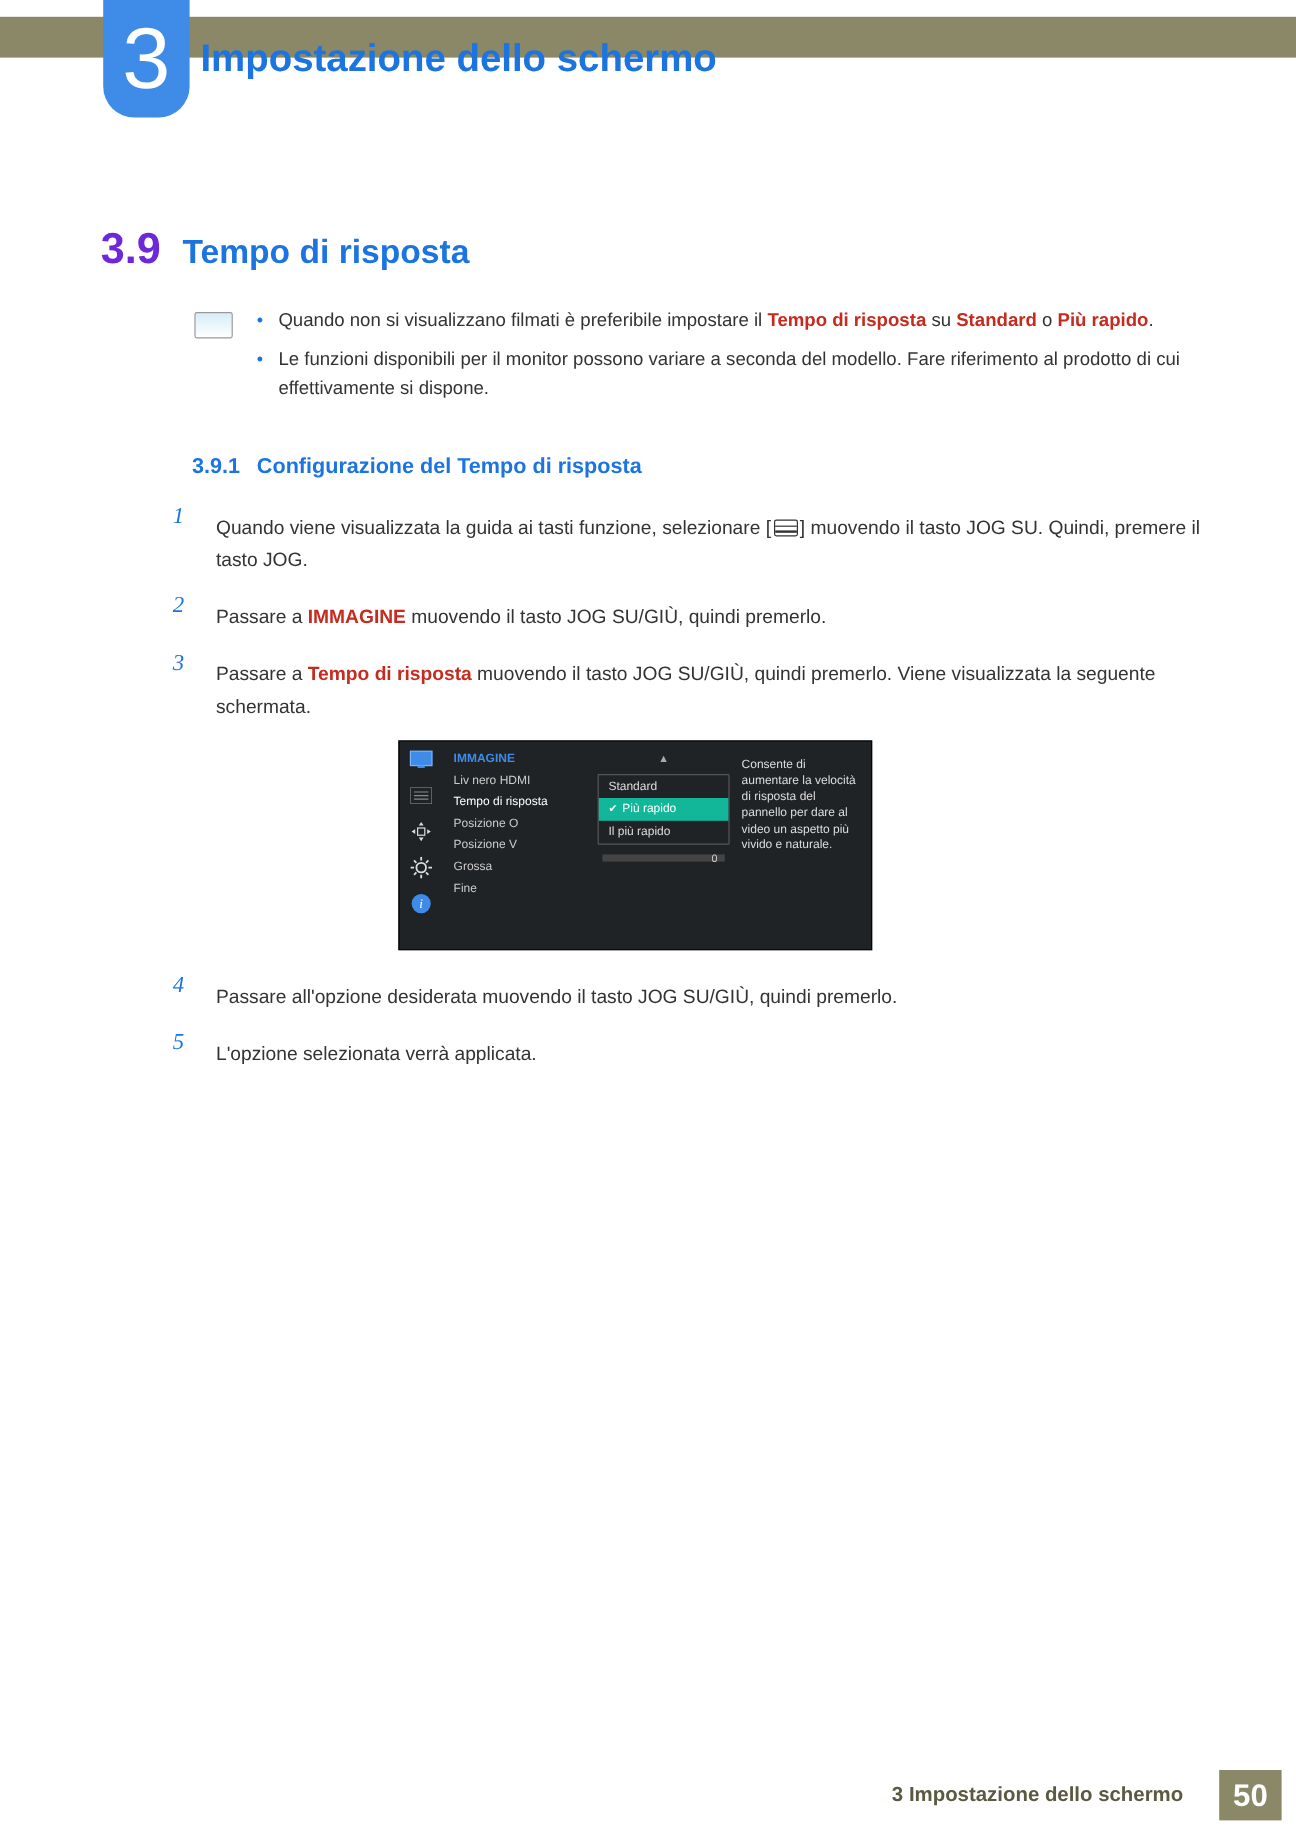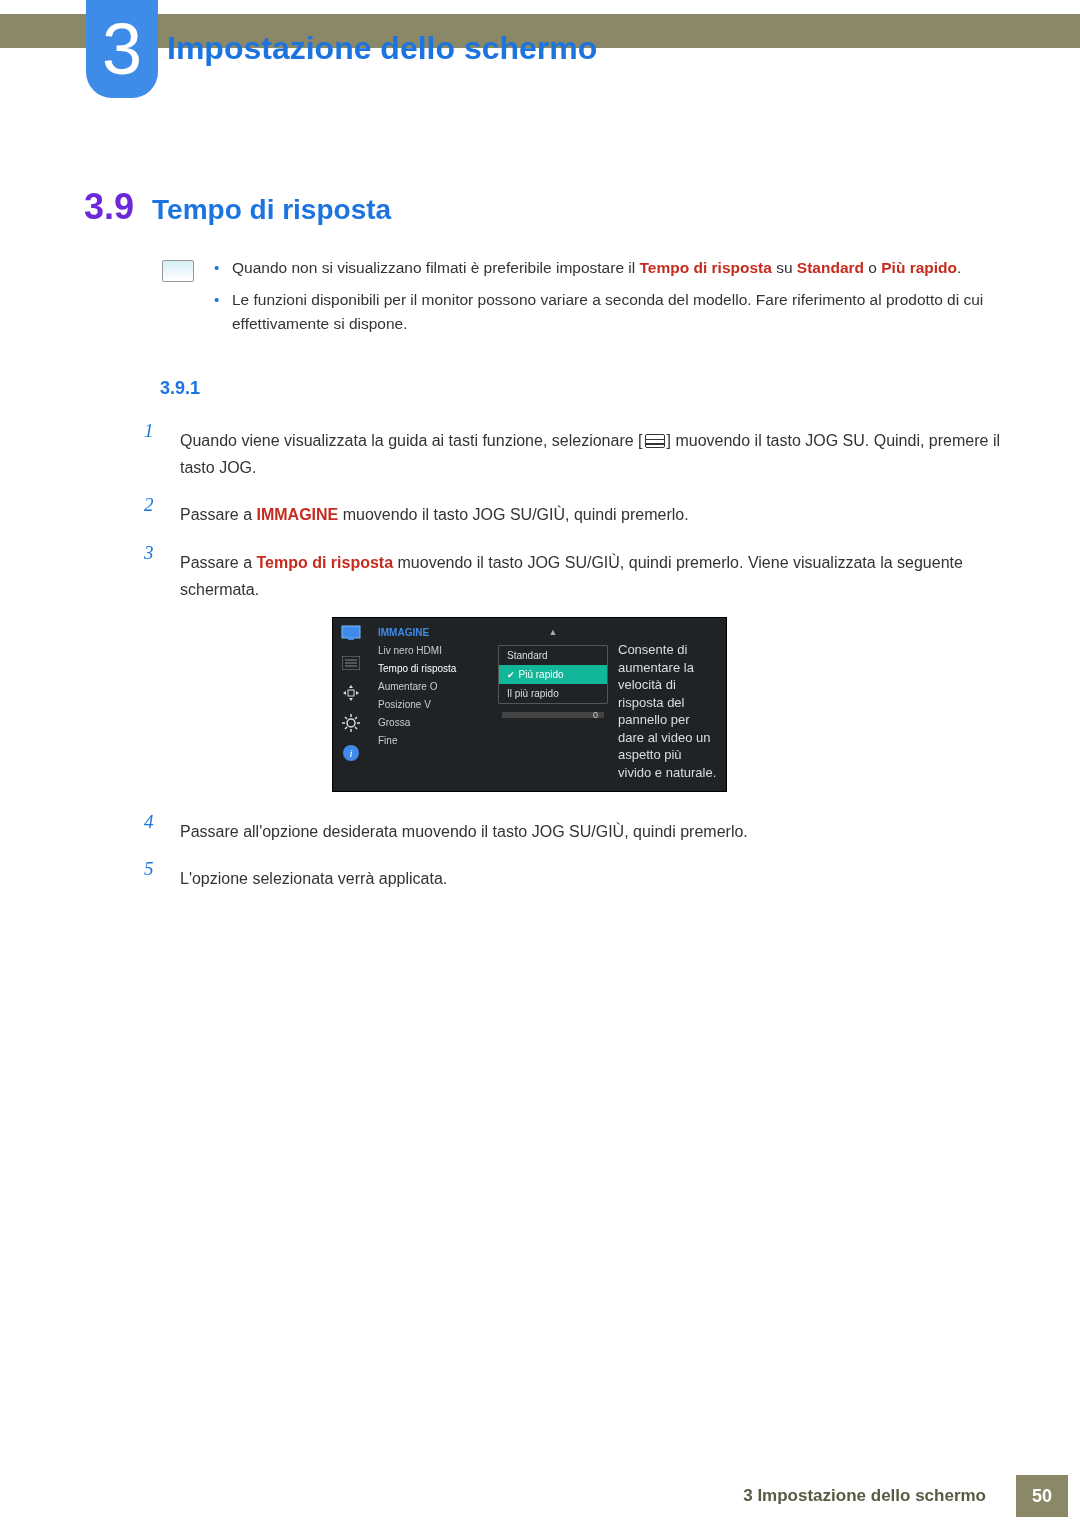--- a/index.html
+++ b/index.html
@@ -159,38 +159,37 @@
     position: relative;
   }
   .osd-slider::after {
     content: attr(data-v);
     position: absolute; right: -2px; top: -3px;
     font-size: 9px; color: #ccc;
     padding-left: 6px;
   }
   .osd-desc {
     flex: 1;
-    padding: 0 10px;
+    padding: 14px 10px;
     color: #ddd;
-    font-size: 13px;
+    font-size: 10px;
     line-height: 1.35;
-    margin-top: 24px;
   }
   
   .footer {
     position: absolute;
     bottom: 10px; right: 12px;
     display: flex; align-items: center;
     gap: 30px;
   }
   .footer-text { color: #5a5941; font-size: 17px; font-weight: 700; }
   .footer-num {
     width: 52px; height: 42px;
     background: #8a8866; color: #fff;
-    font-size: 18px; font-weight: 700;
+    font-size: 26px; font-weight: 700;
     display: flex; align-items: center; justify-content: center;
   }
   .osd-slider-val { position:absolute; right:6px; top:-2px; color:#ccc; font-size:9px;}
 </style>
 </head>
 <body>
 
 <div class="top-bar"></div>
 <div class="chapter-badge">3</div>
 <div class="chapter-title">Impostazione dello schermo</div>
@@ -207,20 +206,21 @@
     <ul class="note-list">
       <li>
         <span>Quando non si visualizzano filmati è preferibile impostare il </span><span class="red-strong">Tempo di risposta</span><span> su </span><span class="red-strong">Standard</span><span> o </span><span class="red-strong">Più rapido</span><span>.</span>
       </li>
       <li>Le funzioni disponibili per il monitor possono variare a seconda del modello. Fare riferimento al prodotto di cui effettivamente si dispone.</li>
     </ul>
   </div>
 
   <div class="h3-row">
     <span class="sub-num">3.9.1</span>
+    <span class="sub-title">Configurazione del Tempo di risposta</span>
   </div>
 
   <ol class="steps">
     <li>
       <span class="step-num">1</span>
       <span class="step-body">
         <span>Quando viene visualizzata la guida ai tasti funzione, selezionare [</span><span class="menu-icon"></span><span>] muovendo il tasto JOG SU. Quindi, premere il tasto JOG.</span>
       </span>
     </li>
     <li>
@@ -278,21 +278,21 @@
           <svg width="18" height="18">
             <circle cx="9" cy="9" r="8" fill="#3e8be8"></circle>
             <text x="9" y="13" text-anchor="middle" font-size="11" font-family="Georgia" fill="#fff" font-style="italic">i</text>
           </svg>
         </div>
     </div>
     <div class="osd-menu">
       <div class="osd-menu-title">IMMAGINE</div>
       <div>Liv nero HDMI</div>
       <div style="color:#fff">Tempo di risposta</div>
-      <div>Aumentare O</div>
+      <div>Posizione O</div>
       <div>Posizione V</div>
       <div>Grossa</div>
       <div>Fine</div>
     </div>
     <div class="osd-sub">
       <div class="osd-arrow">▲</div>
       <div class="osd-sub-list">
         <div class="osd-opt">Standard</div>
         <div class="osd-opt sel">Più rapido</div>
         <div class="osd-opt">Il più rapido</div>

